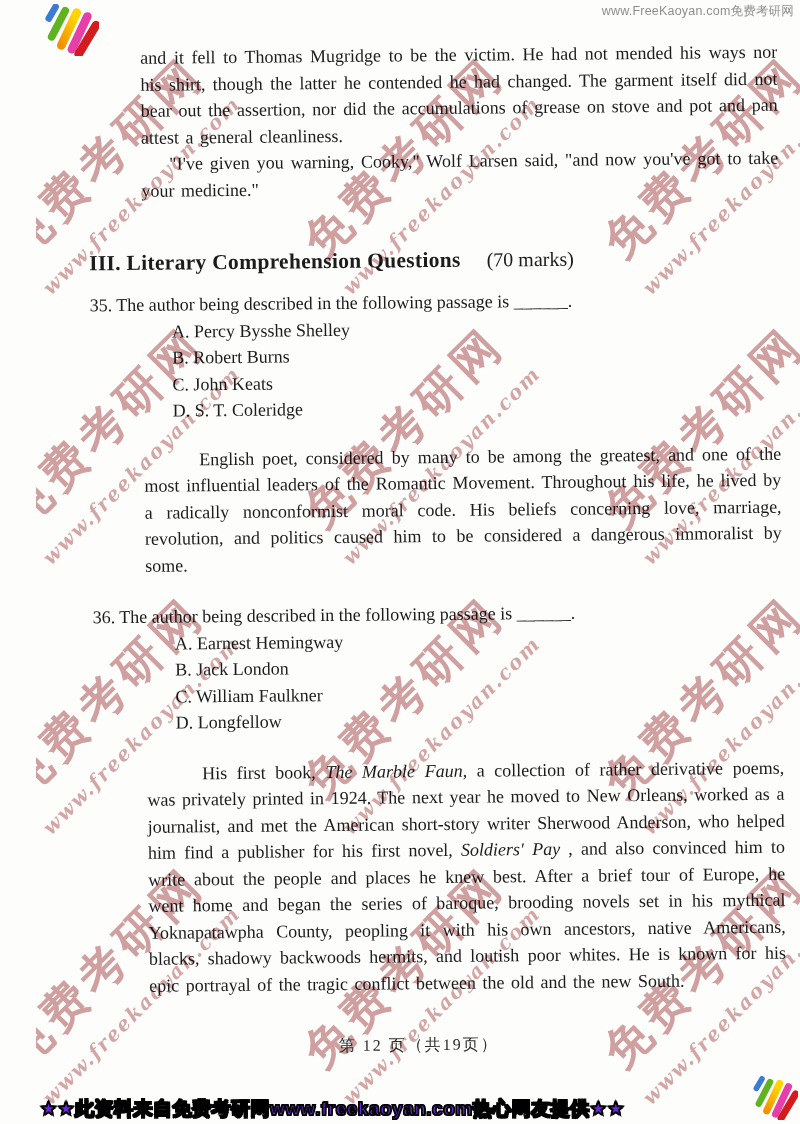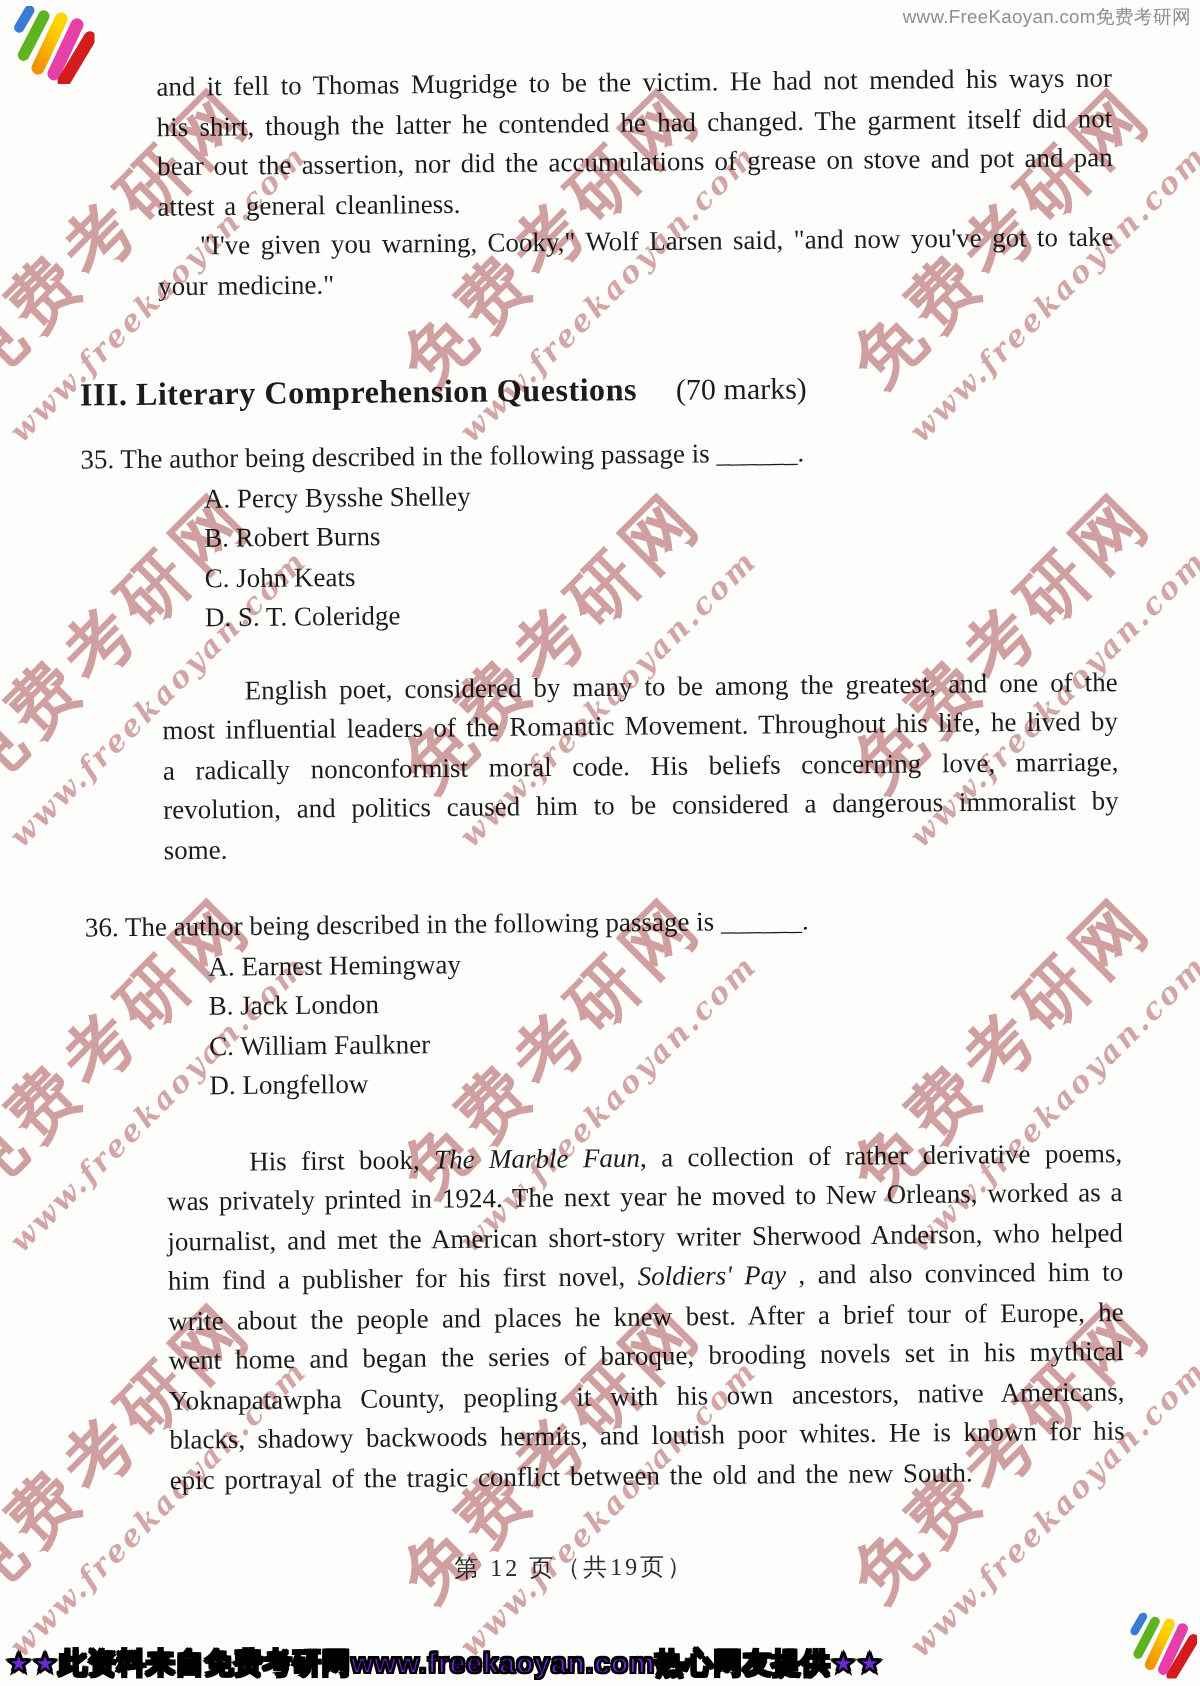--- a/index.html
+++ b/index.html
@@ -2,21 +2,21 @@
 <html><head>
 <meta charset="utf-8">
 <style>
   html,body{margin:0;padding:0;}
   body{
     width:800px;height:1124px;position:relative;overflow:hidden;
     background:#fdfdfc;
     font-family:"Liberation Serif","DejaVu Serif",serif;
     color:#1c1c1c;
   }
-  .page{position:absolute;inset:0;}
+  .page{position:absolute;inset:0;margin-left:36px;}
 
   
   .header-url{
     position:absolute;top:3px;right:6px;
     font-family:"Liberation Sans","DejaVu Sans",sans-serif;
     font-size:12.5px;color:#8f8f8f;letter-spacing:0.2px;
   }
   .logo{position:absolute;}
   .logo-tl{top:4px;left:5px;}
   .logo-br{bottom:0px;right:2px;}

